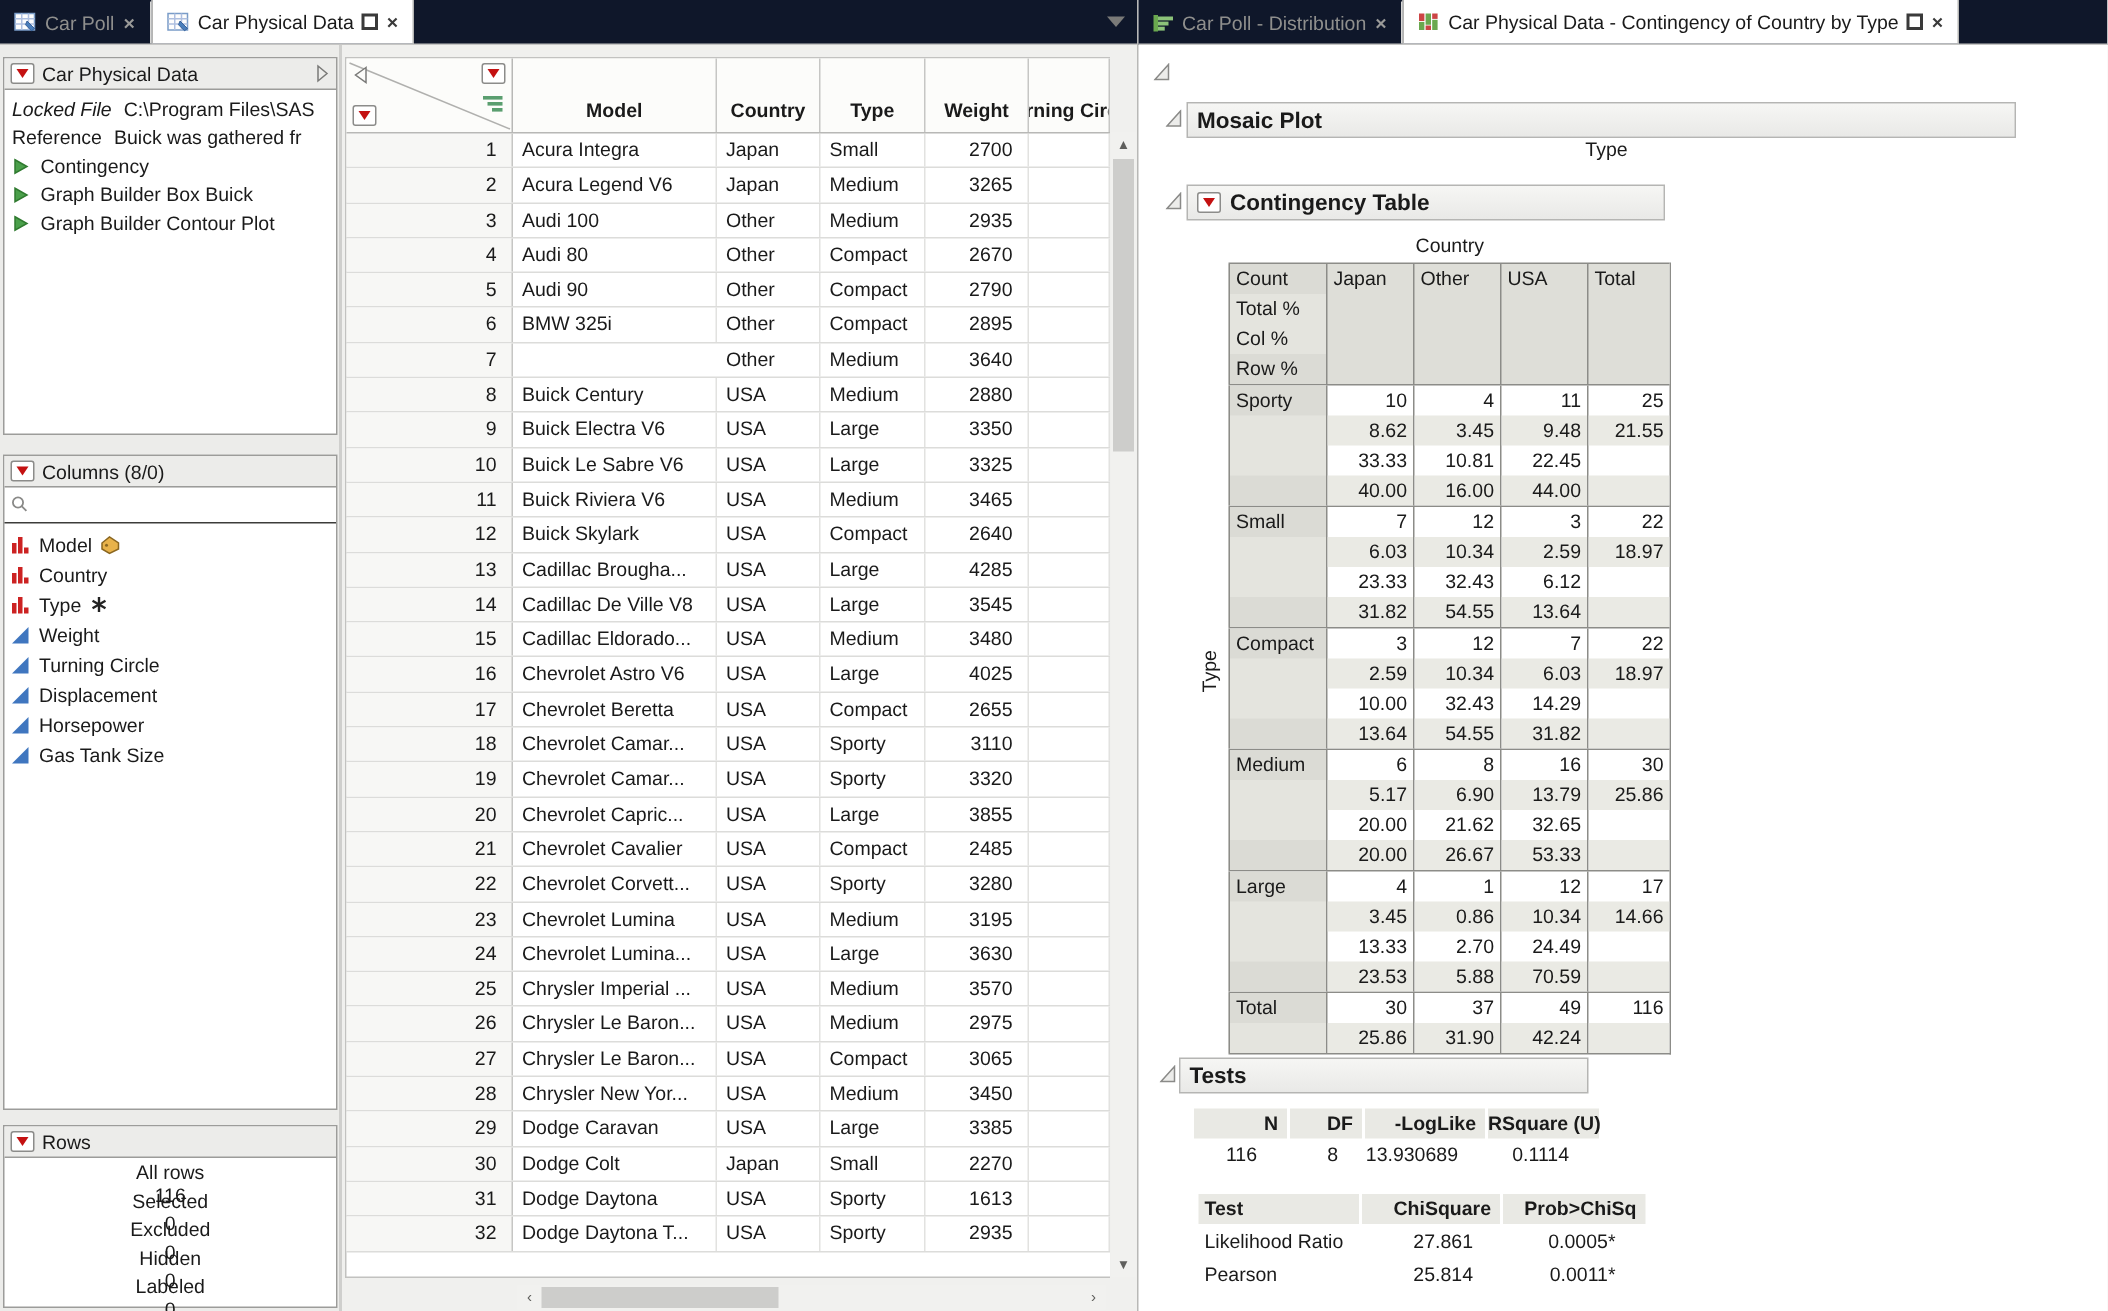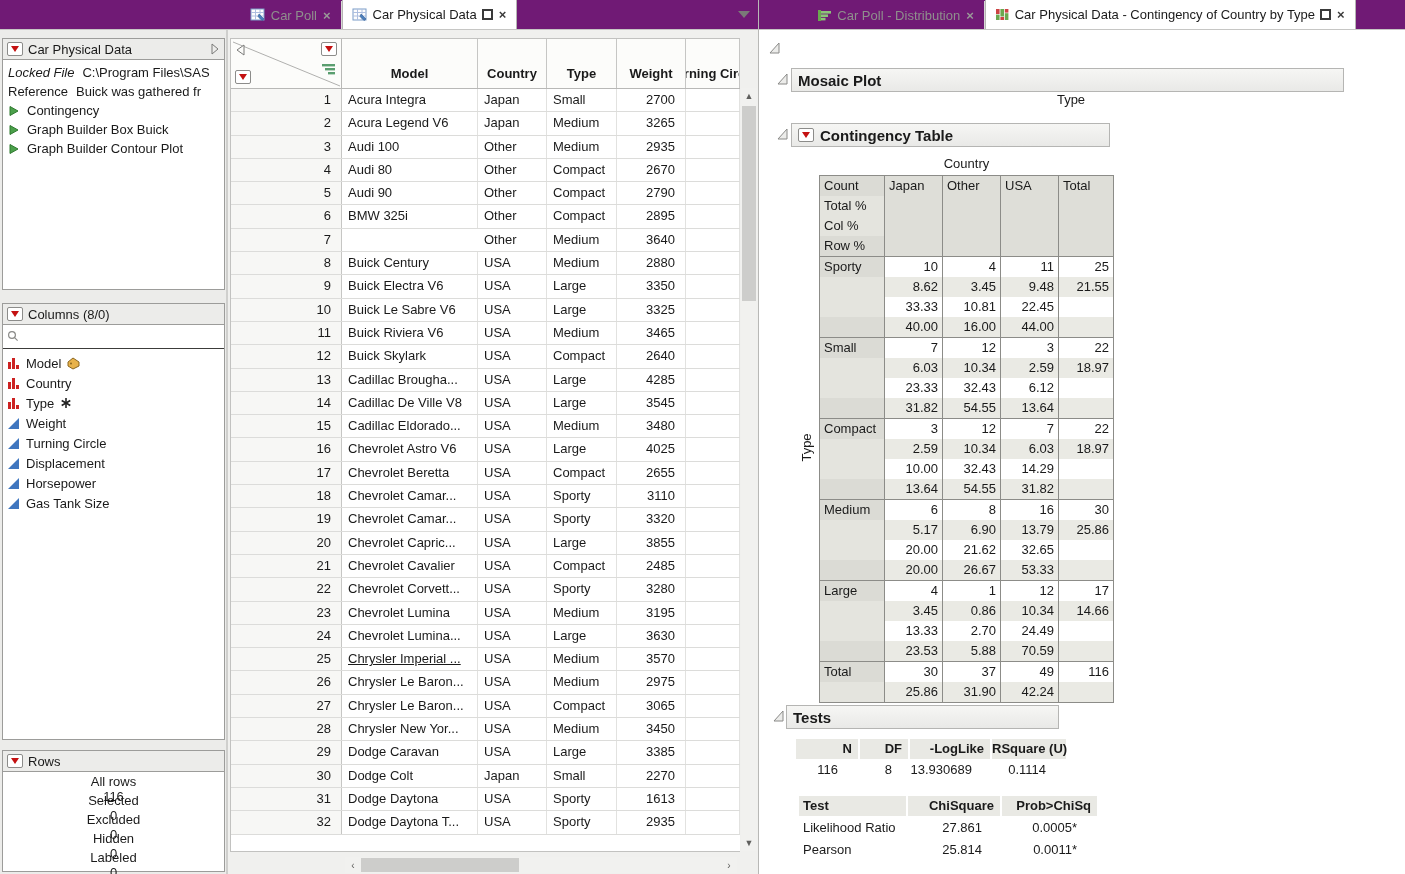--- a/index.html
+++ b/index.html
@@ -5,21 +5,21 @@
   * { margin:0; padding:0; box-sizing:border-box; }
   html,body { width:1405px; height:874px; overflow:hidden; }
   body { font-family:"Liberation Sans","DejaVu Sans",sans-serif; font-size:13px; color:#1a1a1a; background:#fff; position:relative; }
 
   
   .win { position:absolute; top:0; height:874px; }
   #left-win  { left:0; width:758px; background:#f0f0ee; }
   #right-win { left:758px; width:647px; background:#fff; border-left:1px solid #b8b8b6; }
 
   
-  .tabbar { position:absolute; top:0; left:0; right:0; height:30px; background:#701a75; border-bottom:1px solid #c6c6c4; display:flex; align-items:flex-end;justify-content:center; }
+  .tabbar { position:absolute; top:0; left:0; right:0; height:30px; background:#0f172a; border-bottom:1px solid #c6c6c4; display:flex; align-items:flex-end; }
   .tab { height:28px; display:flex; align-items:center; gap:5px; padding:0 9px; white-space:nowrap; border-right:1px solid #d8d8d6; cursor:default; }
   .tab.active { background:#fff; border:1px solid #b5b5b3; border-bottom:none; height:30px; }
   .tab.inactive .tab-label { color:#8f8f8d; }
   .tab .close { color:#9a9a98; font-size:13px; font-weight:bold; padding:0 1px; }
   .tab.active .close { color:#3a3a3a; }
   .maxbox { width:11px; height:11px; border:2px solid #3a3a3a; display:inline-block; }
   .tab-overflow { position:absolute; right:8px; top:11px; width:0; height:0; border-left:6px solid transparent; border-right:6px solid transparent; border-top:7px solid #7a7a78; }
 
   
   #sidebar { position:absolute; left:0; top:30px; width:228px; bottom:0; background:#ececea; border-right:2px solid #cfcfcd; }
@@ -483,21 +483,21 @@
         <div class="g-row">
           <div class="g-rownum">24</div>
           <div class="g-cell" style="width: 136px;">Chevrolet Lumina...</div>
           <div class="g-cell" style="width: 69px;">USA</div>
           <div class="g-cell" style="width: 70px;">Large</div>
           <div class="g-cell num" style="width: 69px;">3630</div>
           <div class="g-cell num" style="width: 54px;"></div>
         </div>
         <div class="g-row">
           <div class="g-rownum">25</div>
-          <div class="g-cell" style="width: 136px; text-decoration: underline;">Chrysler Imperial ...</div>
+          <div class="g-cell" style="width: 136px;">Chrysler Imperial ...</div>
           <div class="g-cell" style="width: 69px;">USA</div>
           <div class="g-cell" style="width: 70px;">Medium</div>
           <div class="g-cell num" style="width: 69px;">3570</div>
           <div class="g-cell num" style="width: 54px;"></div>
         </div>
         <div class="g-row">
           <div class="g-rownum">26</div>
           <div class="g-cell" style="width: 136px;">Chrysler Le Baron...</div>
           <div class="g-cell" style="width: 69px;">USA</div>
           <div class="g-cell" style="width: 70px;">Medium</div>

